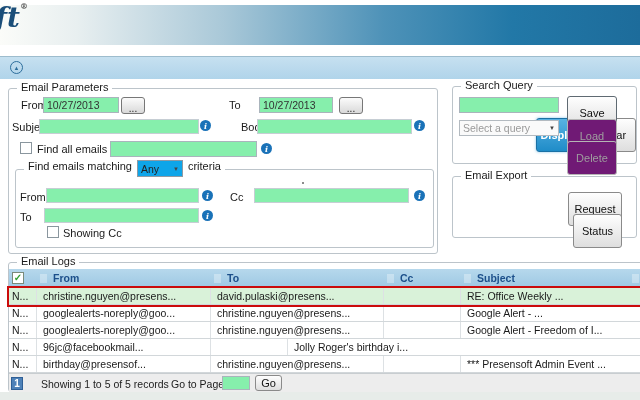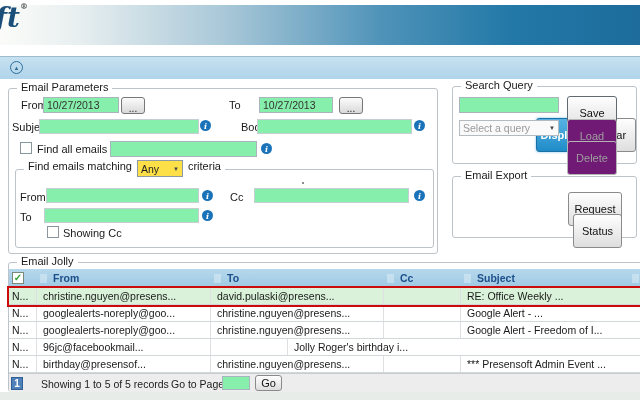--- a/index.html
+++ b/index.html
@@ -36,21 +36,21 @@
   .tbox { position:absolute; border:1px solid #aab4bc; background:#86efac; height:16px;
     font-family:"Liberation Sans", sans-serif; font-size:10.5px; color:#333; padding:0 3px; }
   .tbox.light { border-color:#c6ced4; height:15px; }
   .mini-btn { position:absolute; width:24px; height:17px; border:1px solid #777;
     border-radius:3px; background:linear-gradient(#fbfbfb,#d9d9d9); font-size:10px;
     display:inline-flex; align-items:flex-end; justify-content:center; line-height:9px; cursor:pointer; }
   .info { position:absolute; width:11px; height:11px; border-radius:50%; background:#1a72b8;
     color:#fff; font-family:"DejaVu Serif", serif; font-style:italic; font-weight:bold;
     font-size:8px; display:inline-flex; align-items:center; justify-content:center; cursor:pointer; }
   .cb { position:absolute; width:12px; height:12px; background:#fff; border:1px solid #8a969e; }
-  .select { position:absolute; height:16px; border:1px solid #8e9aa3; background:#fde047;
+  .select { position:absolute; height:16px; border:1px solid #8e9aa3; background:#0ea5e9;
     display:flex; align-items:center; justify-content:space-between; padding:0 3px;
     font-size:10.5px; color:#222; cursor:pointer; }
   .select .arrow { font-size:6px; color:#444; }
   .select.gray { background:#fafafa; border-color:#b3bac0; color:#9a9a9a; }
 
   
   #gb-params { left:8px; top:88px; width:430px; height:166px; }
   #gb-matching { left:6px; top:80px; width:419px; height:79px; }
   #matching-legend { display:flex; align-items:flex-start; gap:5px; top:-10px; }
   #matching-legend .select { position:static; width:46px; height:17px; }
@@ -176,21 +176,21 @@
     <div class="btn disabled w50" style="left:114px;top:54px">Delete</div>
   </div>
 
   <div class="groupbox" id="gb-export">
     <span class="legend">Email Export</span>
     <div class="btn" style="left:115px;top:15px;width:54px">Request</div>
     <div class="btn" style="left:120px;top:37px;width:49px">Status</div>
   </div>
 
   <div class="groupbox" id="gb-logs">
-    <span class="legend">Email Jolly</span>
+    <span class="legend">Email Logs</span>
 
     <div id="logtable">
       <div class="trow" id="thead">
         <div class="c c0">
           <span class="hcb">✓</span>
         </div>
         <div class="c c1"><span class="sortmark"></span><span>From</span></div>
         <div class="c c2"><span class="sortmark"></span><span>To</span></div>
         <div class="c c3"><span class="sortmark"></span><span>Cc</span></div>
         <div class="c c4"><span class="sortmark"></span><span>Subject</span><span class="sortmark end"></span></div>

